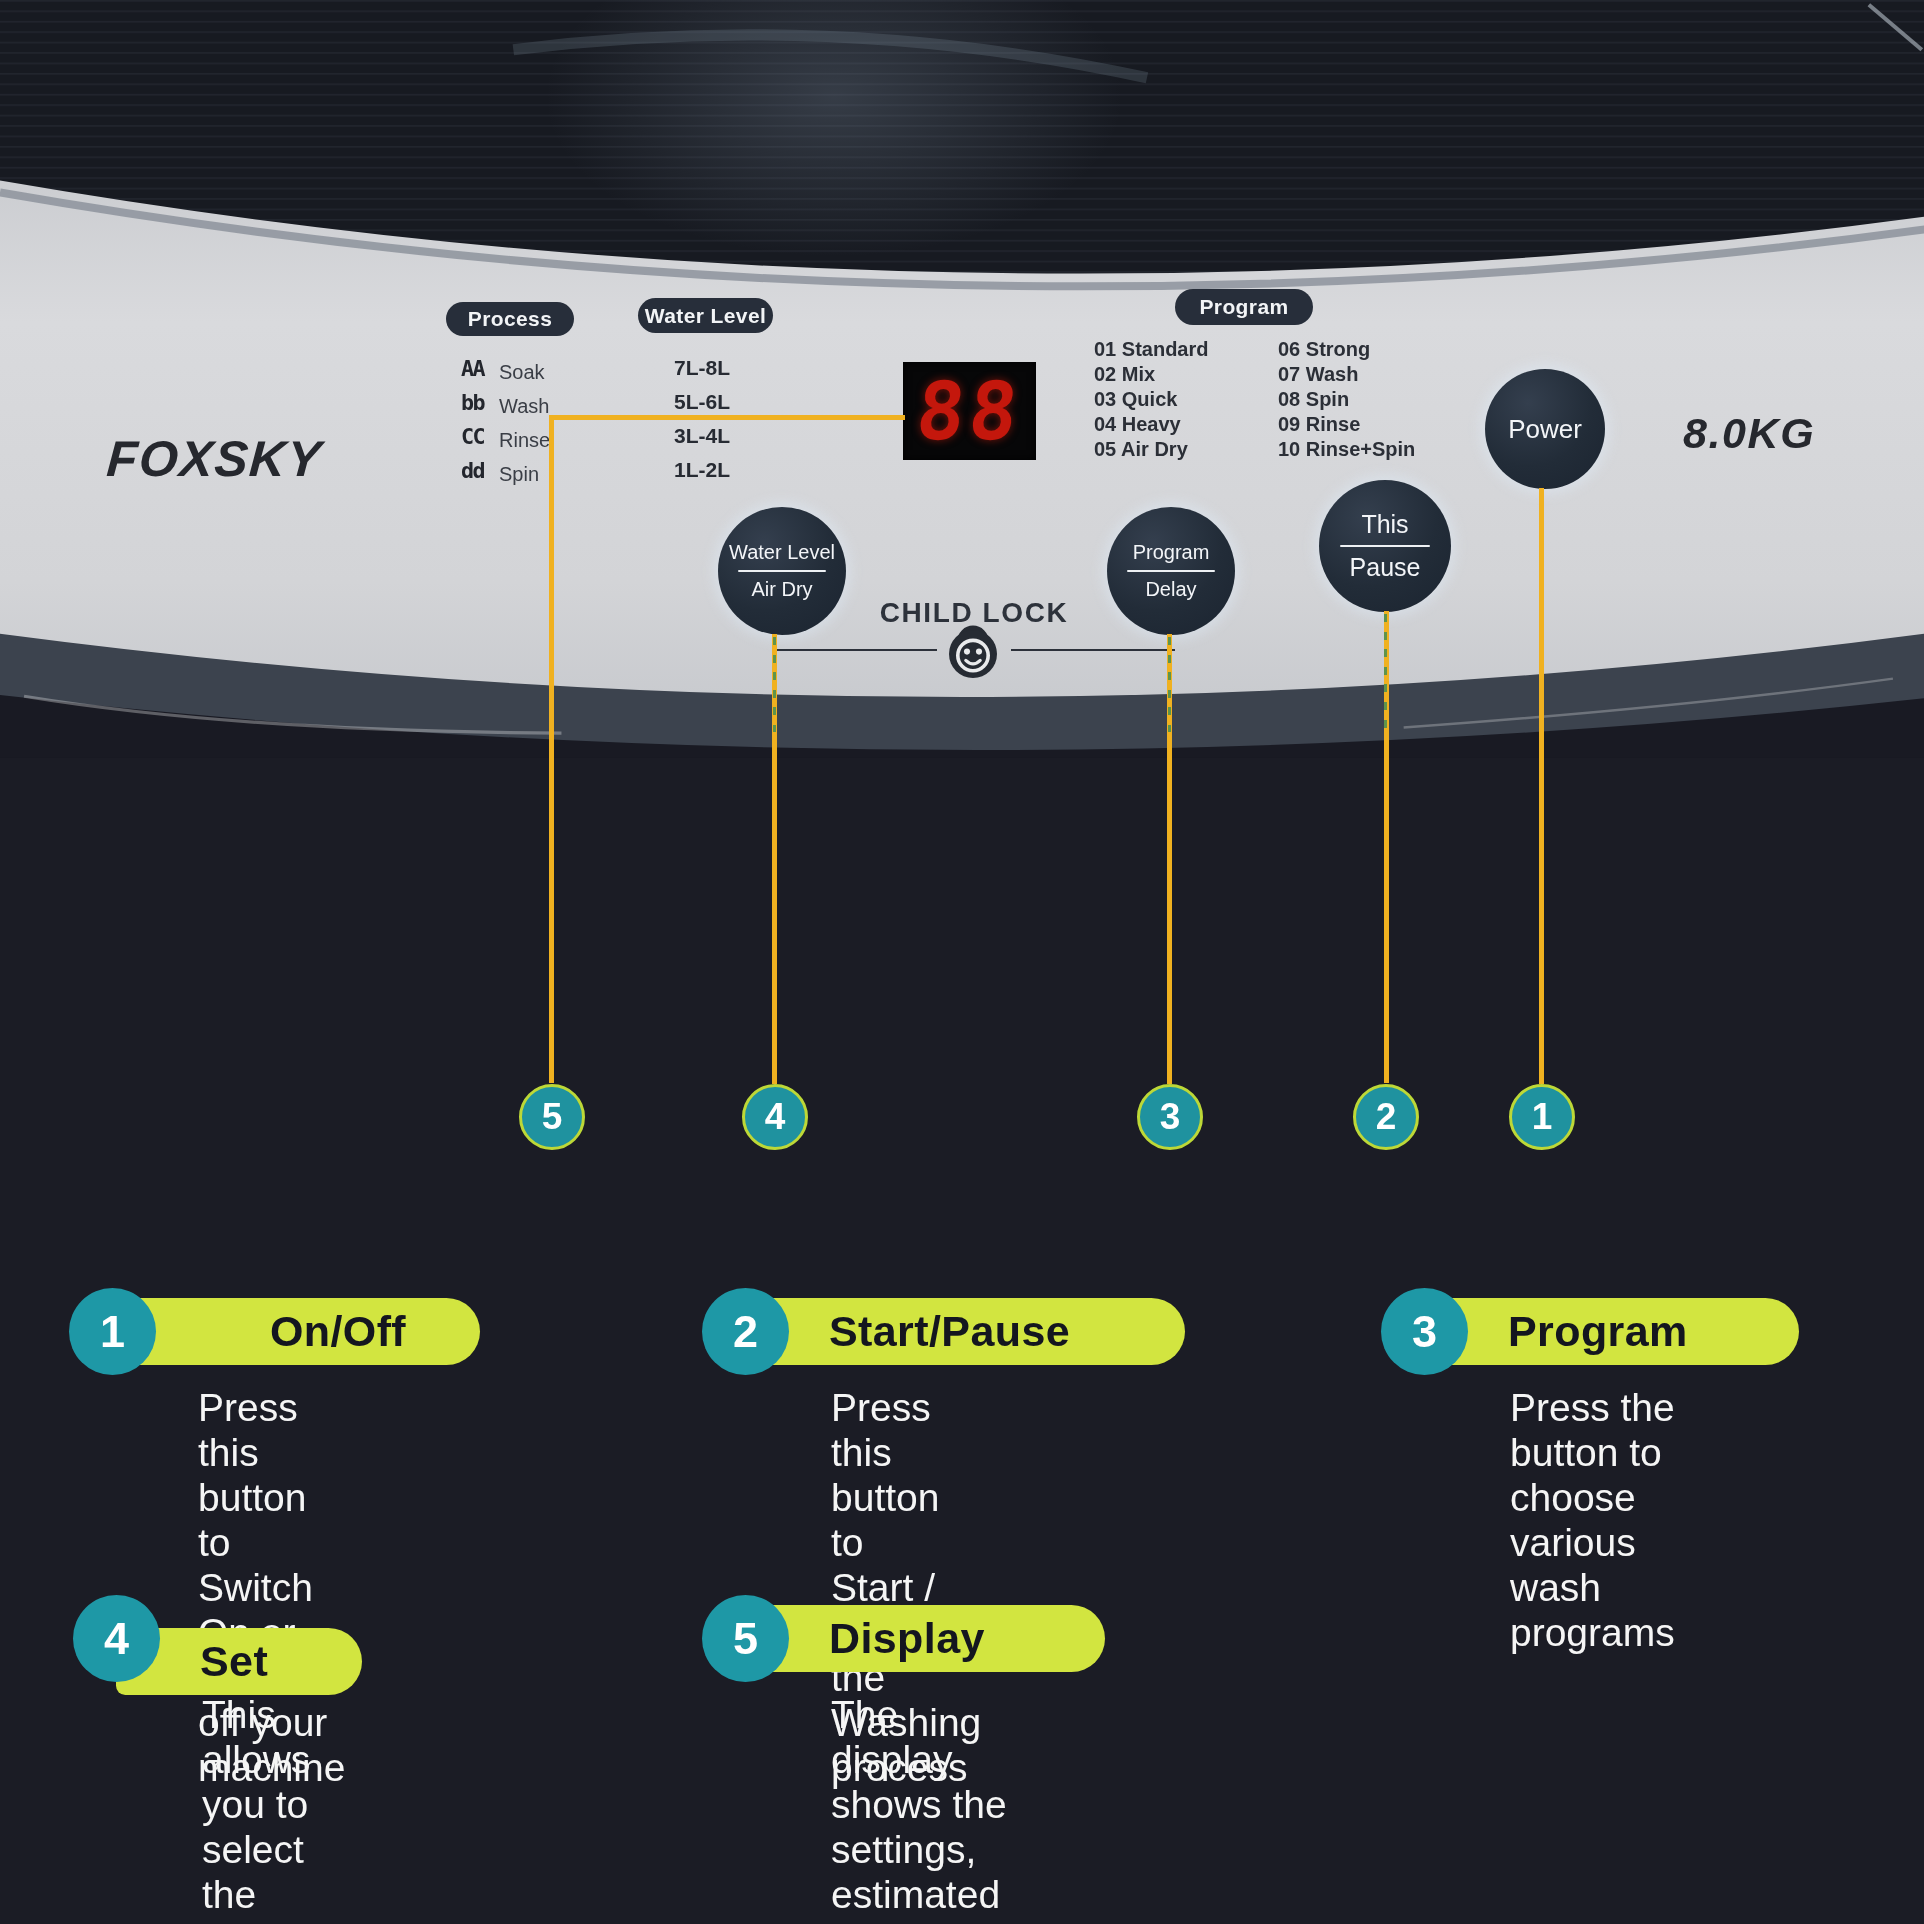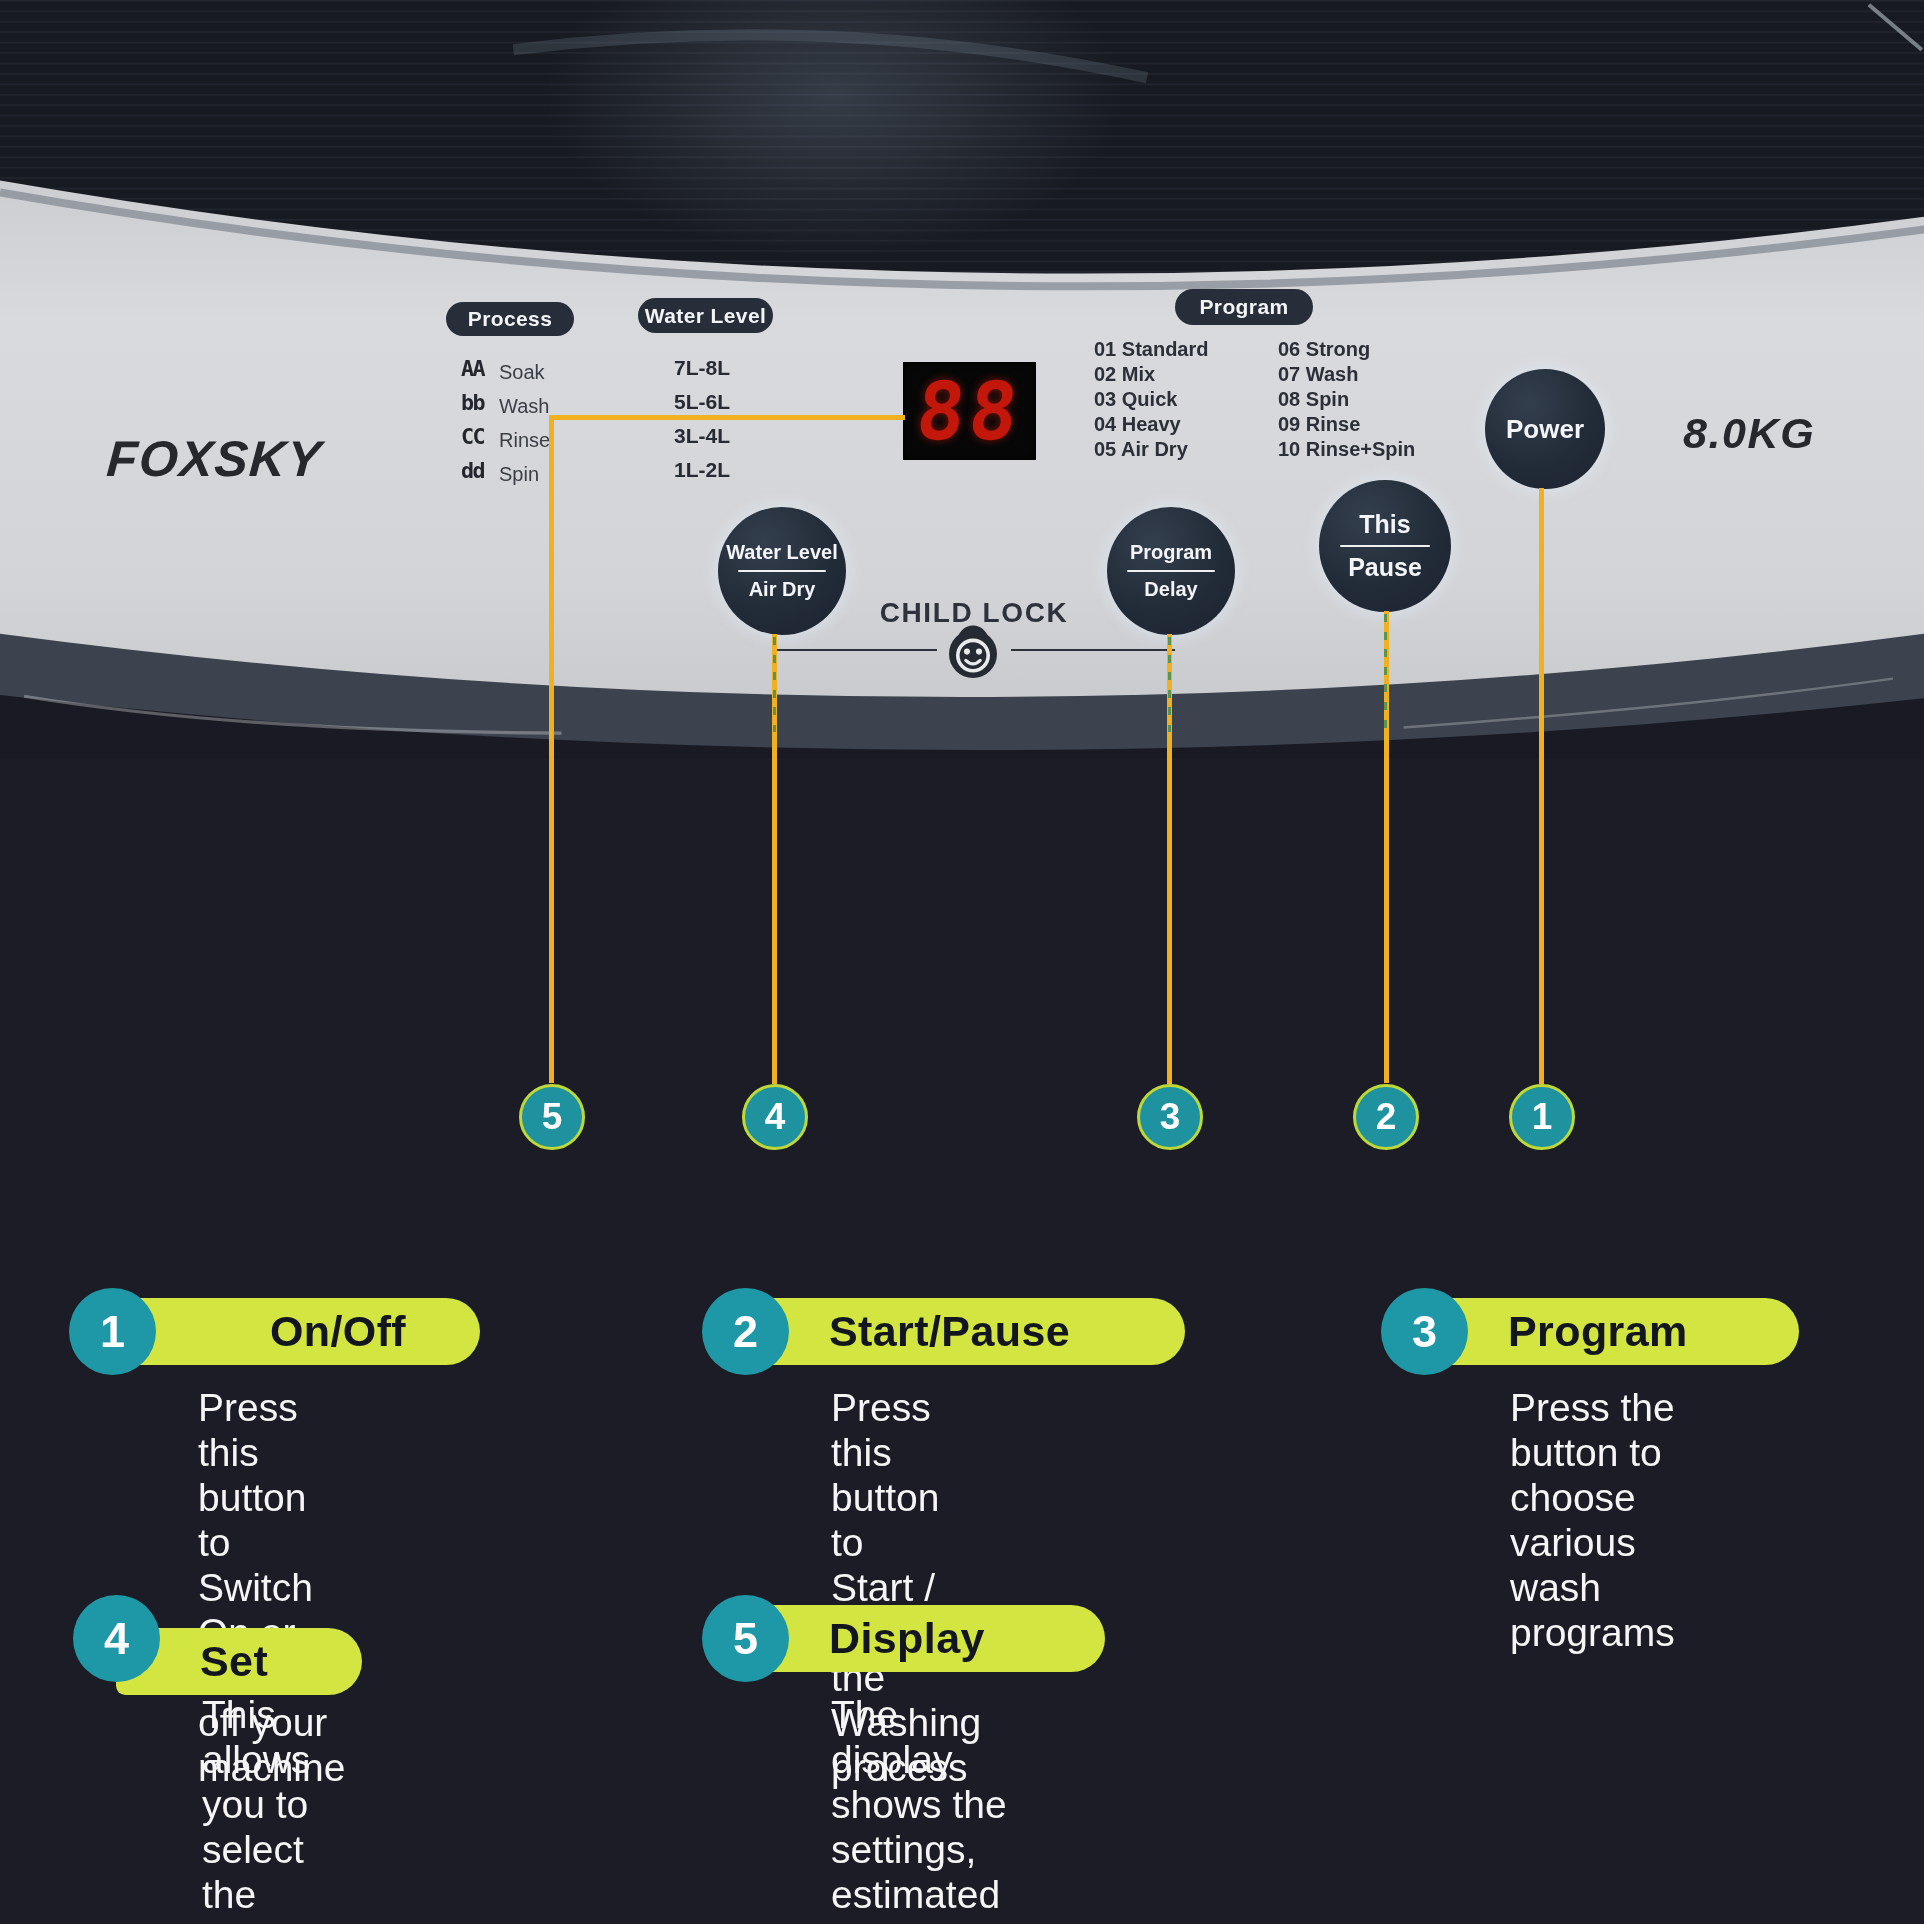--- a/index.html
+++ b/index.html
@@ -57,21 +57,21 @@
   .prog-col {
     position:absolute; top:337px; font-size:20px; font-weight:600; color:#2b2f37;
     line-height:25px; white-space:pre-line;
   }
 
   .round-btn {
     position:absolute; border-radius:50%;
     background:radial-gradient(circle at 36% 28%, #343f4e 0%, #222c38 55%, #1b2430 100%);
     box-shadow:0 0 13px 4.8px rgba(225,238,250,0.45);
     display:flex; flex-direction:column; align-items:center; justify-content:center;
-    color:#f3f5f8; font-weight:700; text-align:left; gap:5.6px;
+    color:#f3f5f8; font-weight:400; text-align:left; gap:5.6px;
   }
   .btn-divider { width:68%; height:2.4px; background:#eef1f4; border-radius:1.6px; }
 
   .childlock-label {
     position:absolute; left:876px; top:597px; width:196px; text-align:center;
     font-size:28px; font-weight:700; letter-spacing:1.6px; color:#2d323b;
   }
   .cl-line { position:absolute; top:649px; height:2.4px; background:#2c313a; }
 
   

